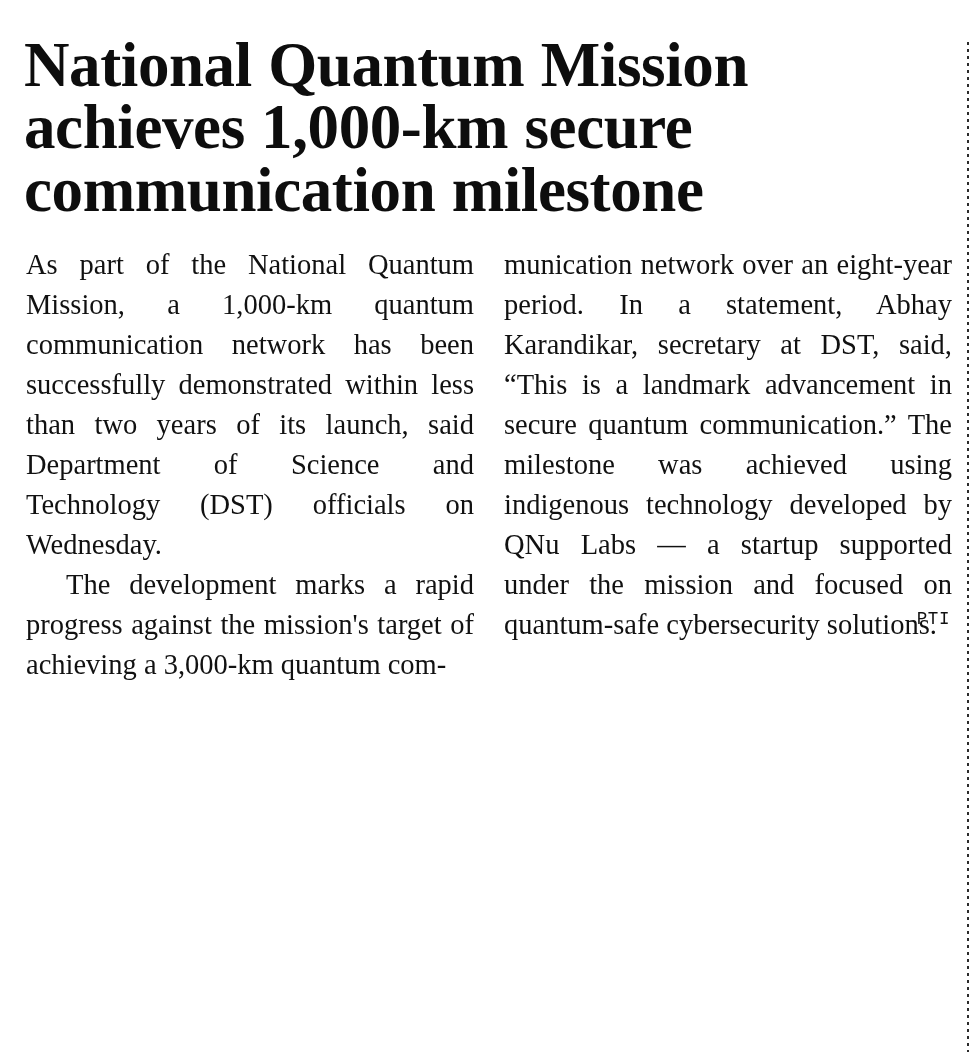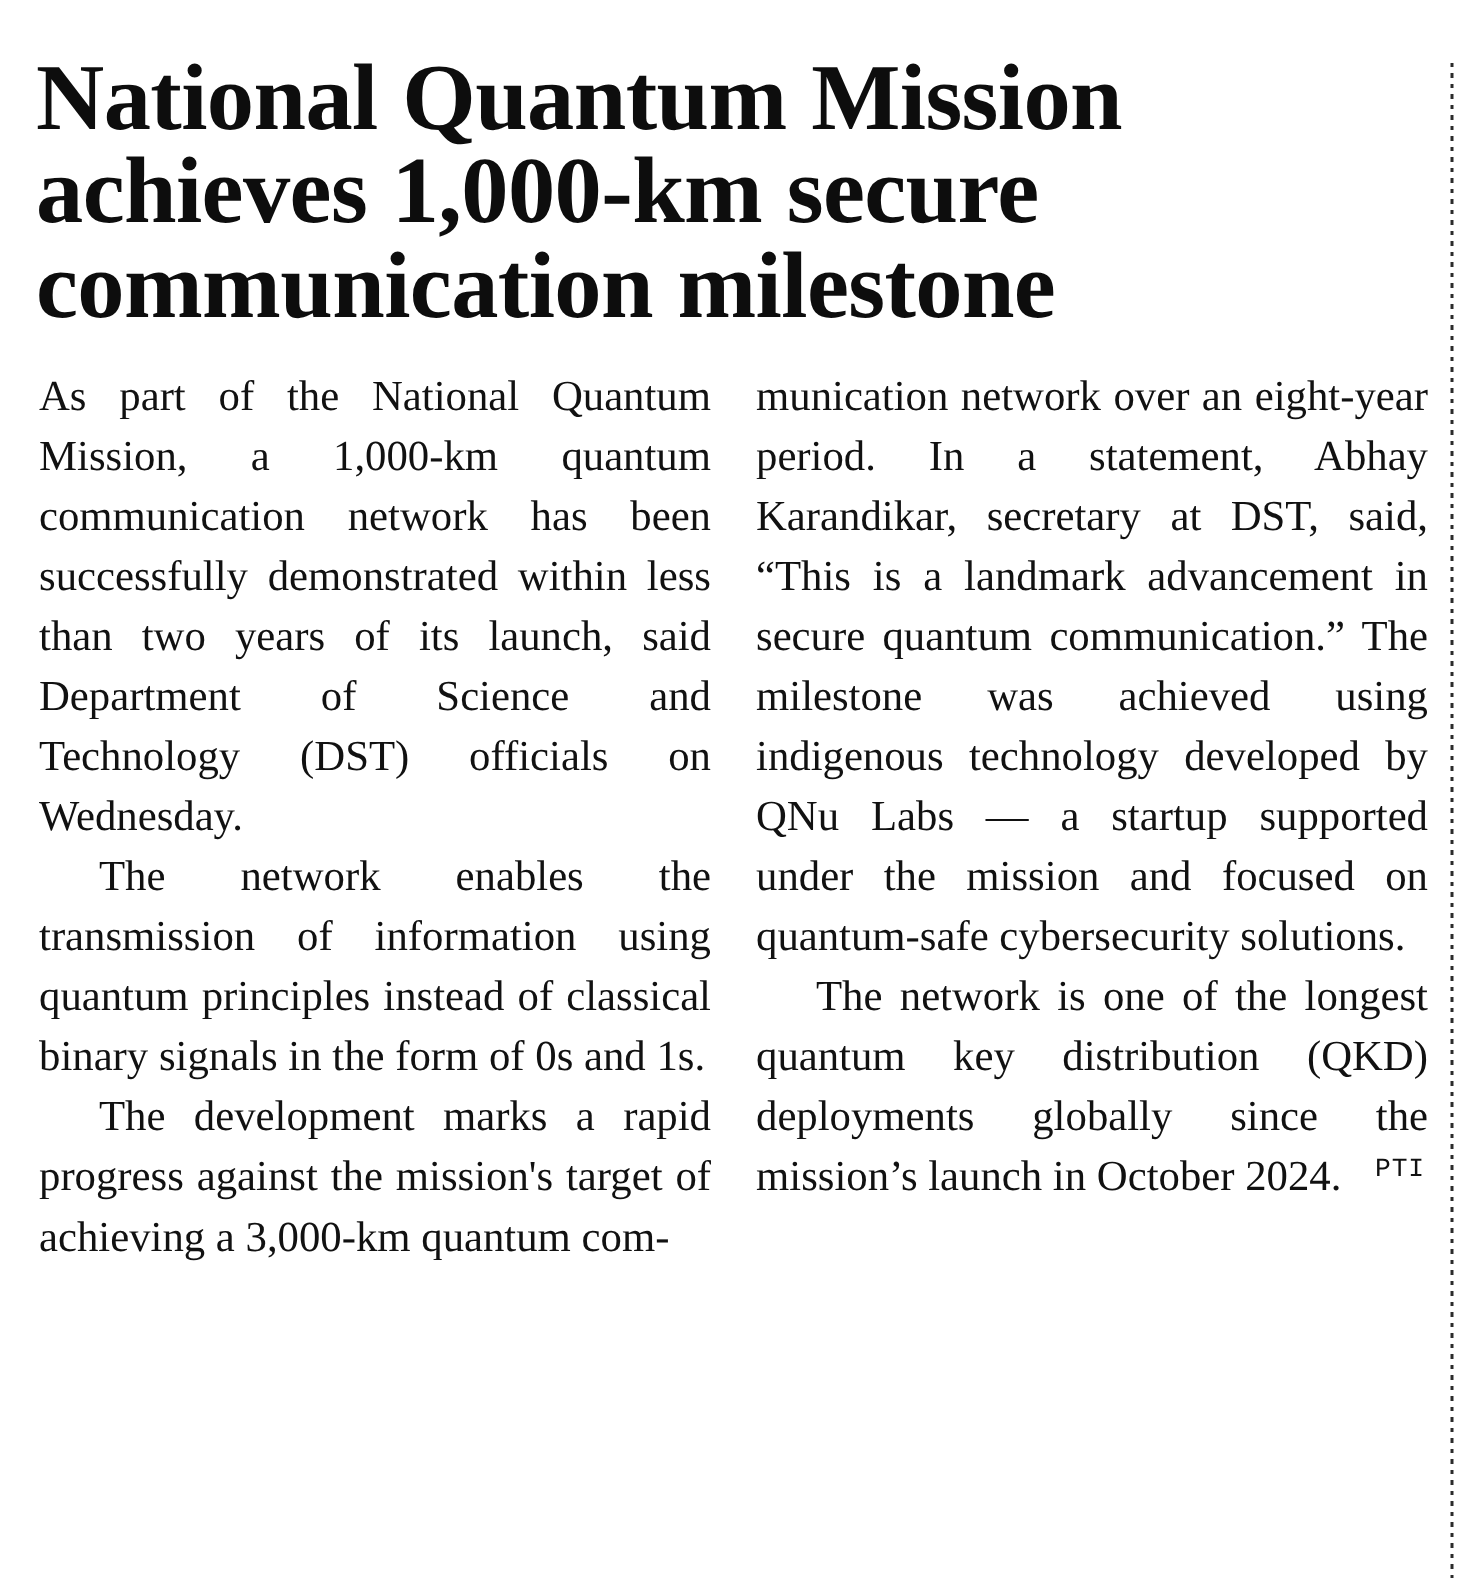--- a/index.html
+++ b/index.html
@@ -91,26 +91,24 @@
 <div class="page">
 
   <div class="edge-rule"></div>
 
   <h1 class="headline">National Quantum Mission achieves 1,000-km secure communication milestone</h1>
 
   <div class="columns">
 
     <div class="col">
       <p>As part of the National Quantum Mission, a 1,000-km quantum communication network has been successfully demonstrated within less than two years of its launch, said Department of Science and Technology (DST) officials on Wednesday.</p>
-      <p>The network enables the transmission of information using quantum principles instead of classical binary signals in the form of 0s and 1s.</p>
       <p>The development marks a rapid progress against the mission's target of achieving a 3,000-km quantum com-</p>
     </div>
 
     <div class="col">
       <p>munication network over an eight-year period. In a statement, Abhay Karandikar, secretary at DST, said, “This is a landmark advancement in secure quantum communication.” The milestone was achieved using indigenous technology developed by QNu Labs — a startup supported under the mission and focused on quantum-safe cybersecurity solutions.</p>
-      <p class="last">The network is one of the longest quantum key distribution (QKD) deployments globally since the mission’s launch in October 2024.</p>
       <span class="credit-wrap">
         <span class="credit">PTI</span>
       </span>
     </div>
 
   </div>
 </div>
 
 </body></html>

